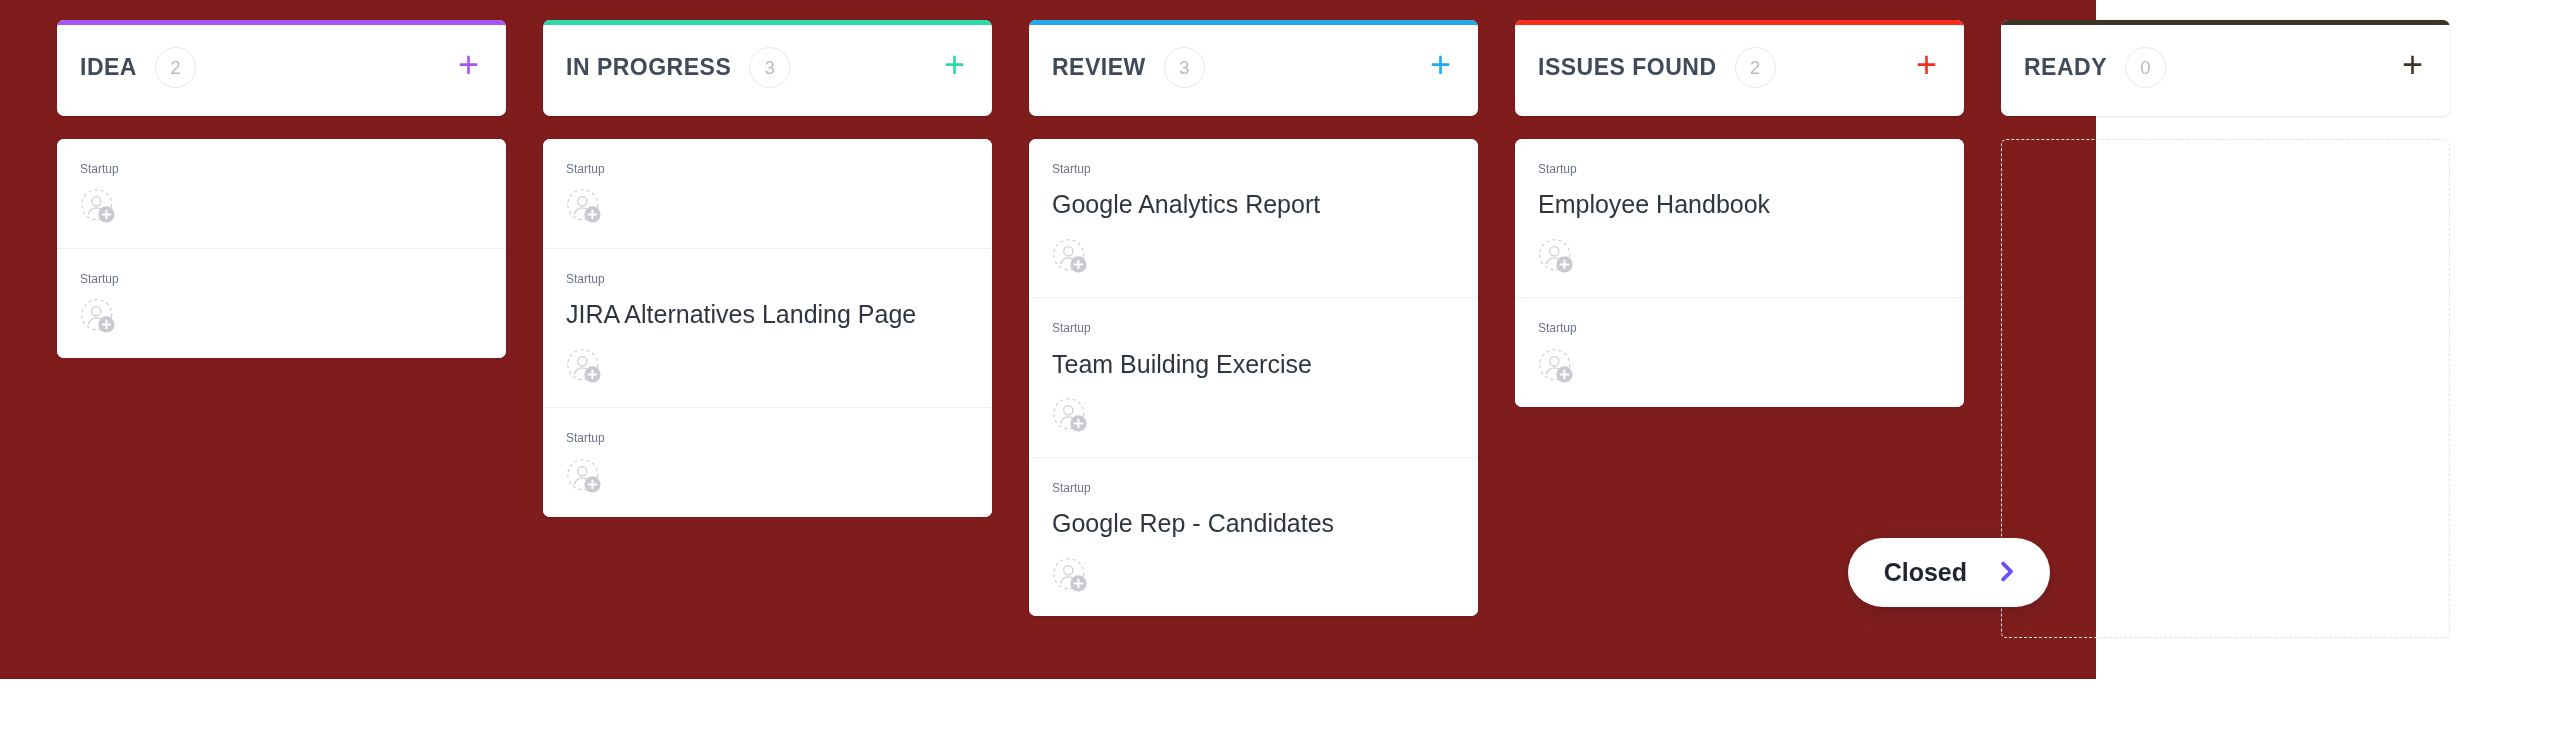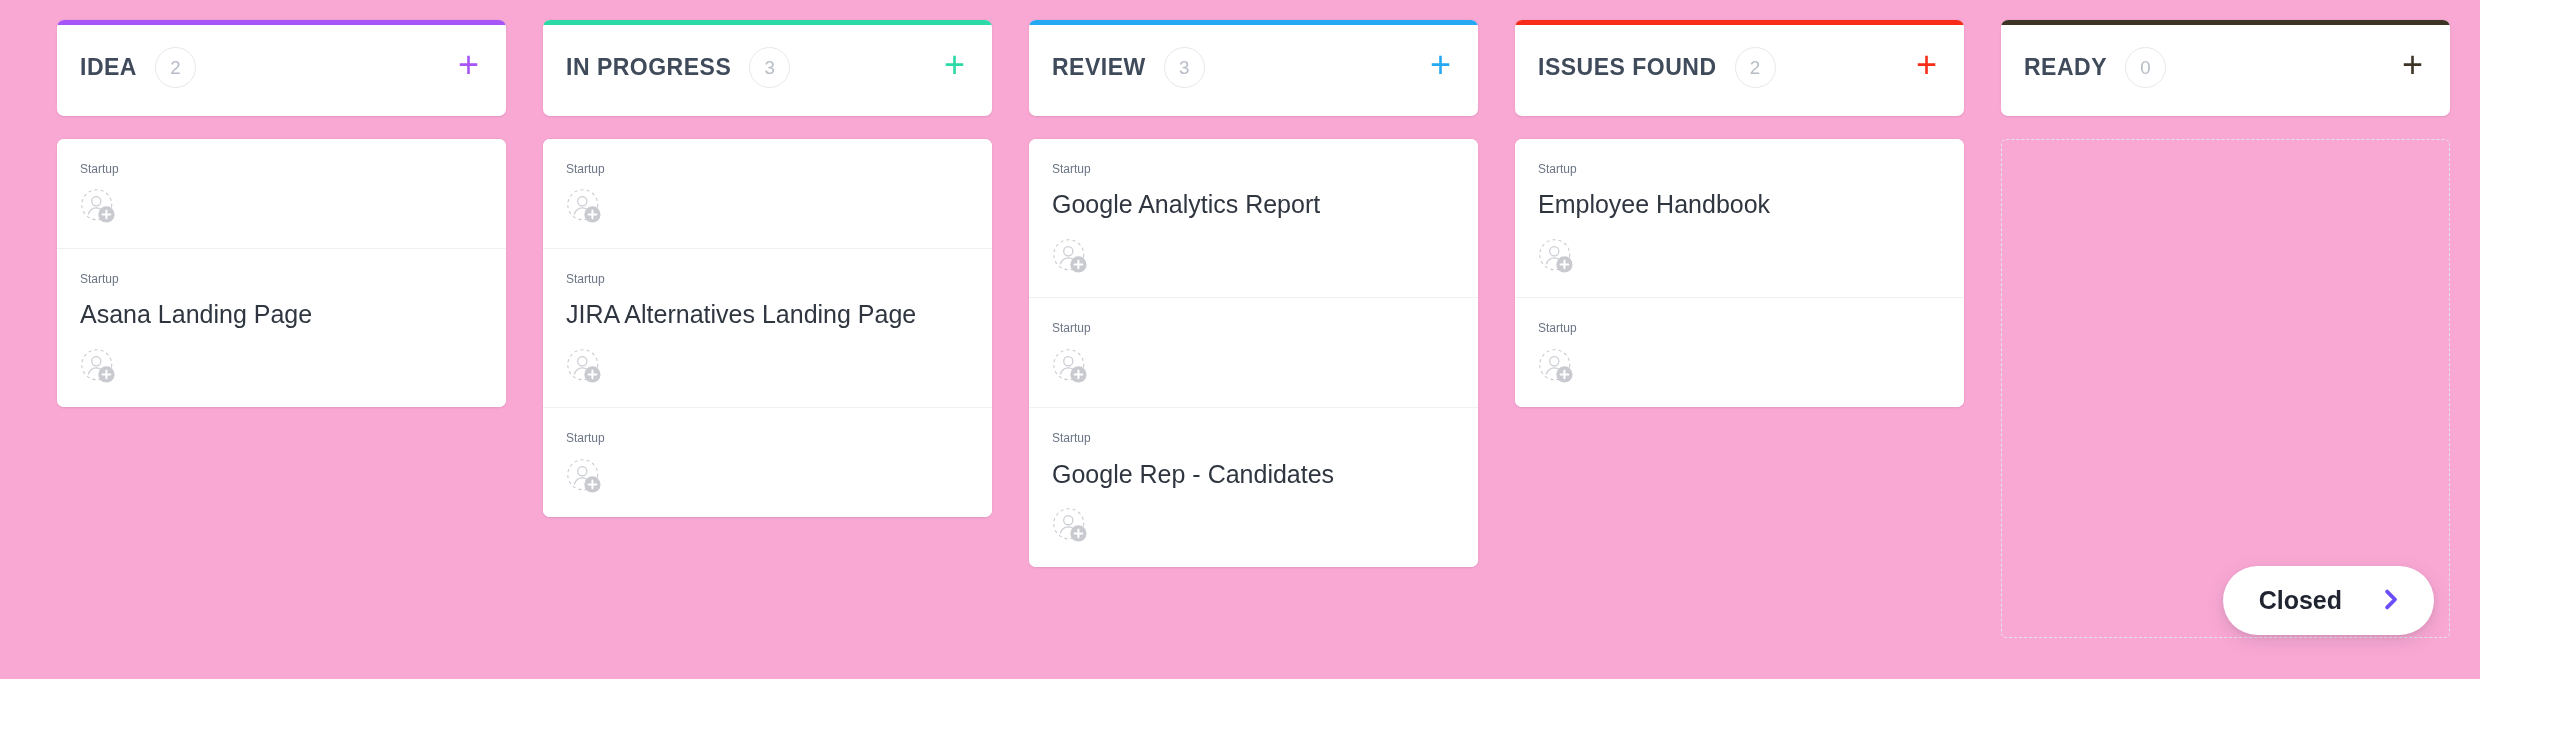--- a/index.html
+++ b/index.html
@@ -9,23 +9,23 @@
     width: 2576px;
     height: 746px;
     background: #ffffff;
     font-family: "Liberation Sans", sans-serif;
     overflow: hidden;
   }
 
   .board-surface {
     position: absolute;
     left: 0; top: 0;
-    width: 2480px;
+    width: 2096px;
     height: 679px;
-    background: #f9a8d4;
+    background: #7f1d1d;
     padding-left: 40px;
   }
 
   .board {
     position: absolute;
     left: 0; top: 0;
     width: 2576px;
     height: 679px;
     display: flex;
     align-items: flex-start;
@@ -135,28 +135,28 @@
     height: 499px;
     border: 1.8px dashed #e1e5ea;
     border-radius: 5.3px;
     background: transparent;
   }
 
   
   .closed-pill {
     position: absolute;
     right: 46px;
-    bottom: 44px;
+    bottom: 72px;
     height: 69px;
     padding: 0 30px 0 36px;
     background: #ffffff;
     border-radius: 35px;
     display: flex;
     align-items: center;
-    gap: 35px;
+    gap: 26px;
     box-shadow: 0 5.3px 19.6px rgba(16,24,40,.12), 0 1.8px 5.3px rgba(16,24,40,.06);
     cursor: pointer;
     text-align: right;
   }
   .closed-label {
     font-size: 25px;
     font-weight: 700;
     color: #1f2430;
     white-space: nowrap;
   }
@@ -180,21 +180,20 @@
   <span class="avatar-add">
     <svg width="37" height="37" viewBox="0 0 42 42" fill="none">
       <circle cx="19" cy="19" r="17" stroke="#c9ccd2" stroke-width="1.3" stroke-dasharray="3.5 3.5"></circle>
       <circle cx="18.5" cy="15" r="5.2" stroke="#c9ccd2" stroke-width="1.4"></circle>
       <path d="M9.5 29.5c1.6-4.6 5.1-7 9-7s7.4 2.4 9 7" stroke="#c9ccd2" stroke-width="1.4" stroke-linecap="round"></path>
       <circle cx="30" cy="30" r="9.2" fill="#c8cacf"></circle>
       <path d="M30 25.6v8.8M25.6 30h8.8" stroke="#ffffff" stroke-width="2.3" stroke-linecap="round"></path>
     </svg>
   </span></div>
           <div class="card"><div class="card-tag">Startup</div>
-         <div class="card-title">Asana Landing Page</div>
          
   <span class="avatar-add">
     <svg width="37" height="37" viewBox="0 0 42 42" fill="none">
       <circle cx="19" cy="19" r="17" stroke="#c9ccd2" stroke-width="1.3" stroke-dasharray="3.5 3.5"></circle>
       <circle cx="18.5" cy="15" r="5.2" stroke="#c9ccd2" stroke-width="1.4"></circle>
       <path d="M9.5 29.5c1.6-4.6 5.1-7 9-7s7.4 2.4 9 7" stroke="#c9ccd2" stroke-width="1.4" stroke-linecap="round"></path>
       <circle cx="30" cy="30" r="9.2" fill="#c8cacf"></circle>
       <path d="M30 25.6v8.8M25.6 30h8.8" stroke="#ffffff" stroke-width="2.3" stroke-linecap="round"></path>
     </svg>
   </span></div>
@@ -258,20 +257,21 @@
   <span class="avatar-add">
     <svg width="37" height="37" viewBox="0 0 42 42" fill="none">
       <circle cx="19" cy="19" r="17" stroke="#c9ccd2" stroke-width="1.3" stroke-dasharray="3.5 3.5"></circle>
       <circle cx="18.5" cy="15" r="5.2" stroke="#c9ccd2" stroke-width="1.4"></circle>
       <path d="M9.5 29.5c1.6-4.6 5.1-7 9-7s7.4 2.4 9 7" stroke="#c9ccd2" stroke-width="1.4" stroke-linecap="round"></path>
       <circle cx="30" cy="30" r="9.2" fill="#c8cacf"></circle>
       <path d="M30 25.6v8.8M25.6 30h8.8" stroke="#ffffff" stroke-width="2.3" stroke-linecap="round"></path>
     </svg>
   </span></div>
           <div class="card"><div class="card-tag">Startup</div>
+         <div class="card-title">Team Building Exercise</div>
          
   <span class="avatar-add">
     <svg width="37" height="37" viewBox="0 0 42 42" fill="none">
       <circle cx="19" cy="19" r="17" stroke="#c9ccd2" stroke-width="1.3" stroke-dasharray="3.5 3.5"></circle>
       <circle cx="18.5" cy="15" r="5.2" stroke="#c9ccd2" stroke-width="1.4"></circle>
       <path d="M9.5 29.5c1.6-4.6 5.1-7 9-7s7.4 2.4 9 7" stroke="#c9ccd2" stroke-width="1.4" stroke-linecap="round"></path>
       <circle cx="30" cy="30" r="9.2" fill="#c8cacf"></circle>
       <path d="M30 25.6v8.8M25.6 30h8.8" stroke="#ffffff" stroke-width="2.3" stroke-linecap="round"></path>
     </svg>
   </span></div>

